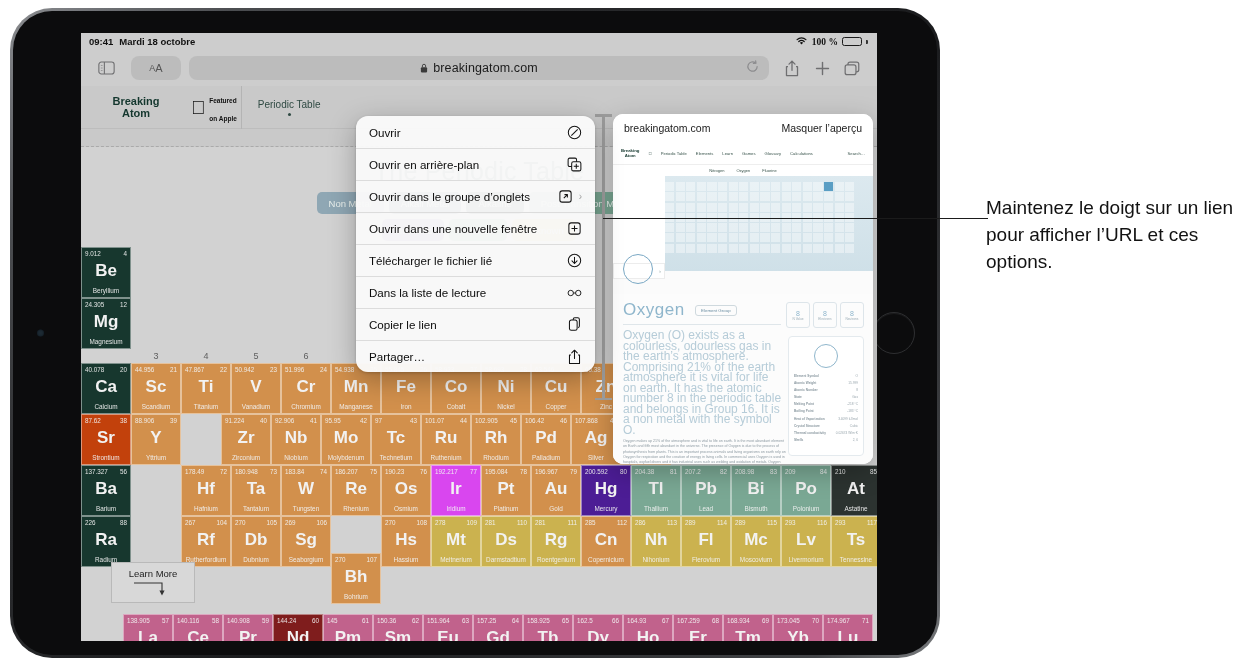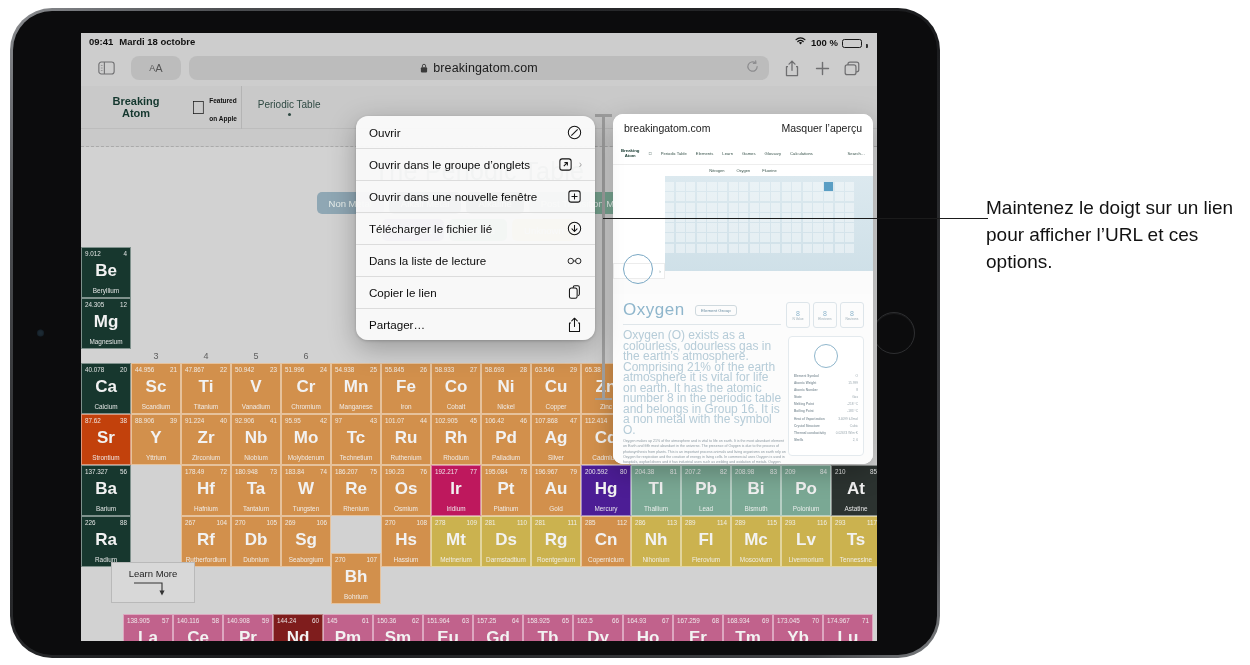--- a/index.html
+++ b/index.html
@@ -50,21 +50,21 @@
 
   
   #statusbar {
     height: 17px; background: #cdcdcd;
     display: flex; align-items: center;
     padding: 0 9px 0 8px;
     font-size: 9.5px; font-weight: bold; color: #111;
     position: relative; z-index: 40;
   }
   #statusbar .left { display: flex; gap: 6px; align-items: baseline; }
-  #statusbar .right { margin-left: auto; display: flex; gap: 4px; align-items: flex-end; }
+  #statusbar .right { margin-left: auto; display: flex; gap: 4px; align-items: center; font-family: Liberation Serif, serif; }
   .batt-shell {
     width: 20px; height: 9px; border: 1.1px solid #1a1a1a; border-radius: 2.4px;
     padding: 1px; display: inline-block;
   }
   .batt-fill { height: 100%; background: #111; border-radius: 1px; }
   .batt-nub { width: 1.6px; height: 4px; background: #333; border-radius: 0 1px 1px 0; display:inline-block; margin-left:.5px;}
 
   
   #toolbar {
     height: 36px; background: #cdcdcd;
@@ -441,21 +441,21 @@
                   <span class="num">38</span>
                   <span class="sym">Sr</span>
                   <span class="name">Strontium</span>
                 </div>
                 <div class="el" style="background: rgb(210, 144, 76);">
                   <span class="mass">88.906</span>
                   <span class="num">39</span>
                   <span class="sym">Y</span>
                   <span class="name">Yttrium</span>
                 </div>
-                <div class="el" style="background: rgb(210, 144, 76);">
+                <div class="el" style="background: rgb(210, 144, 76); margin-left: 40px;">
                   <span class="mass">91.224</span>
                   <span class="num">40</span>
                   <span class="sym">Zr</span>
                   <span class="name">Zirconium</span>
                 </div>
                 <div class="el" style="background: rgb(210, 144, 76);">
                   <span class="mass">92.906</span>
                   <span class="num">41</span>
                   <span class="sym">Nb</span>
                   <span class="name">Niobium</span>
@@ -534,21 +534,21 @@
                   <span class="num">75</span>
                   <span class="sym">Re</span>
                   <span class="name">Rhenium</span>
                 </div>
                 <div class="el" style="background: rgb(210, 144, 76);">
                   <span class="mass">190.23</span>
                   <span class="num">76</span>
                   <span class="sym">Os</span>
                   <span class="name">Osmium</span>
                 </div>
-                <div class="el" style="background: #be185d;">
+                <div class="el" style="background: #d946ef;">
                   <span class="mass">192.217</span>
                   <span class="num">77</span>
                   <span class="sym">Ir</span>
                   <span class="name">Iridium</span>
                 </div>
                 <div class="el" style="background: rgb(210, 144, 76);">
                   <span class="mass">195.084</span>
                   <span class="num">78</span>
                   <span class="sym">Pt</span>
                   <span class="name">Platinum</span>
@@ -865,20 +865,31 @@
             <div class="b"></div>
         </div>
 
         <div id="ctxmenu">
             <div class="ctx-item">
               <span>Ouvrir</span>
               <span class="ico">
                 <svg width="15" height="15" viewBox="0 0 16 16">
                   <circle cx="8" cy="8" r="6.6" stroke="#121212" stroke-width="1.1" fill="none"></circle>
                   <line x1="4.6" y1="11.4" x2="11.4" y2="4.6" stroke="#121212" stroke-width="1.1"></line>
+                </svg>
+              </span>
+            </div>
+            <div class="ctx-item">
+              <span>Ouvrir en arrière-plan</span>
+              <span class="ico">
+                <svg width="15" height="15" viewBox="0 0 16 16">
+                  <rect x="1.2" y="1.2" width="9" height="9" rx="1.6" stroke="#121212" stroke-width="1.1" fill="none"></rect>
+                  <rect x="5" y="5" width="9.8" height="9.8" rx="1.8" stroke="#121212" stroke-width="1.1" fill="#f9f9f9"></rect>
+                  <line x1="9.9" y1="7.2" x2="9.9" y2="12.6" stroke="#121212" stroke-width="1.1"></line>
+                  <line x1="7.2" y1="9.9" x2="12.6" y2="9.9" stroke="#121212" stroke-width="1.1"></line>
                 </svg>
               </span>
             </div>
             <div class="ctx-item">
               <span>Ouvrir dans le groupe d’onglets</span>
               <span class="ico">
                 <svg width="15" height="15" viewBox="0 0 16 16">
                   <rect x="2" y="2" width="12" height="12" rx="2.4" stroke="#121212" stroke-width="1.1" fill="none"></rect>
                   <polyline points="6.2,9.8 10,6 " stroke="#121212" stroke-width="1.1" fill="none"></polyline>
                   <polyline points="6.9,6 10,6 10,9.1" stroke="#121212" stroke-width="1.1" fill="none" stroke-linejoin="round"></polyline>

